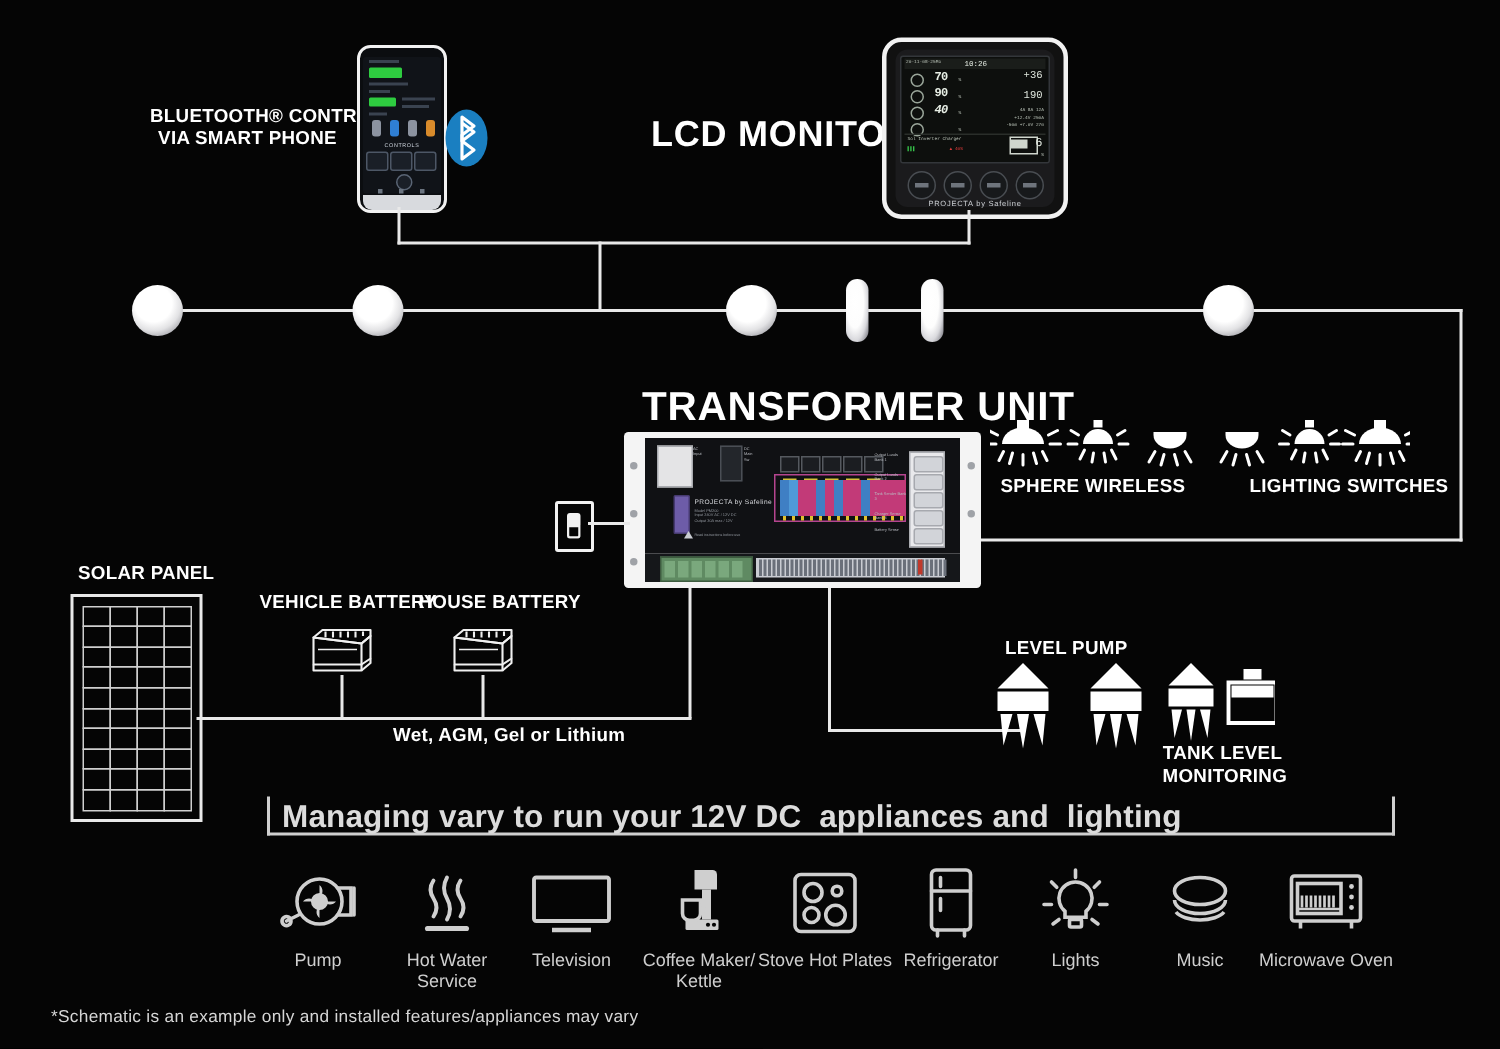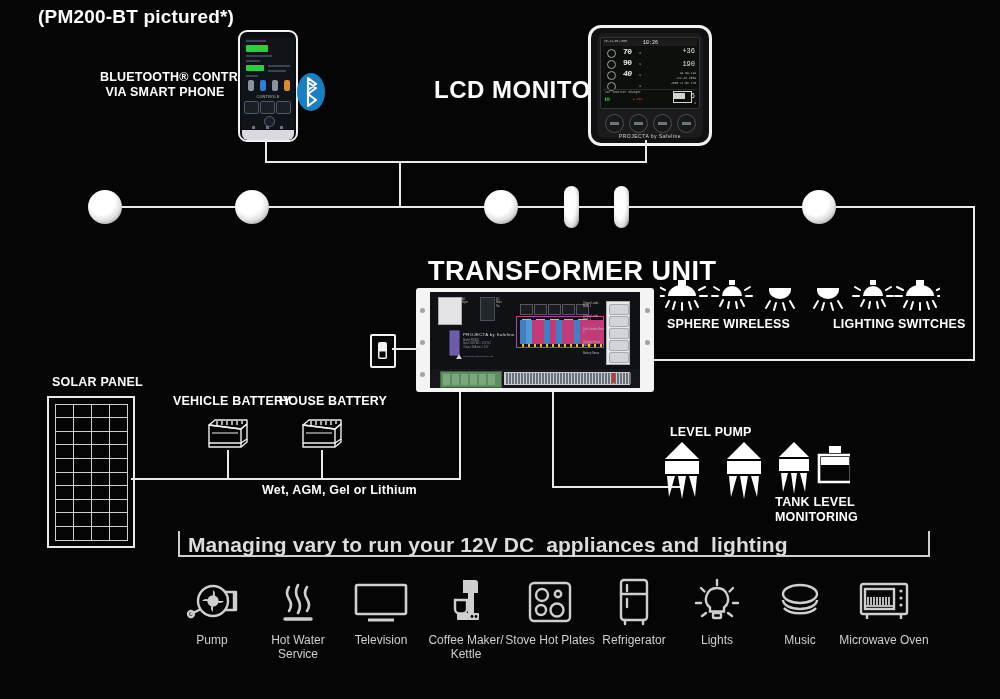--- a/index.html
+++ b/index.html
@@ -115,21 +115,20 @@
   .banner{position:absolute;border:2px solid #cfcfcf;border-top:none;}
   .appl{position:absolute;width:90px;text-align:center;}
   .appl .cap{position:absolute;left:0;right:0;top:58px;font-size:12px;color:#cfcfcf;line-height:14px;font-weight:normal;}
   .appl .gfx{position:absolute;left:0;right:0;top:0;height:54px;display:flex;align-items:center;justify-content:center;}
 </style>
 </head>
 <body>
 
 <div id="stage">
 
-  <div class="lbl" id="pictured">(PM200-BT pictured*)</div>
 
   <div class="lbl" id="bt-label">BLUETOOTH® CONTROL
 VIA SMART PHONE</div>
 
   <div id="phone">
     <div class="scr">
       <div class="tiny t1"></div>
       <div class="bar b1"></div>
       <div class="tiny t2"></div>
       <div class="tiny t3"></div>
@@ -674,13 +673,14 @@
         <g stroke="#cfcfcf" stroke-width="1.8" fill="none">
           <path d="M12 26 v-8 M15 26 v-8 M18 26 v-8 M21 26 v-8 M24 26 v-8 M27 26 v-8 M30 26 v-8 M33 26 v-8"></path>
           <path d="M10 27 h28"></path>
         </g>
       </svg>
     </div>
     <div class="cap">Microwave
 Oven</div>
   </div>
 
+  <div class="lbl" id="footnote">*Schematic is an example only and installed features/appliances may vary</div>
 </div>
 
 </body></html>

